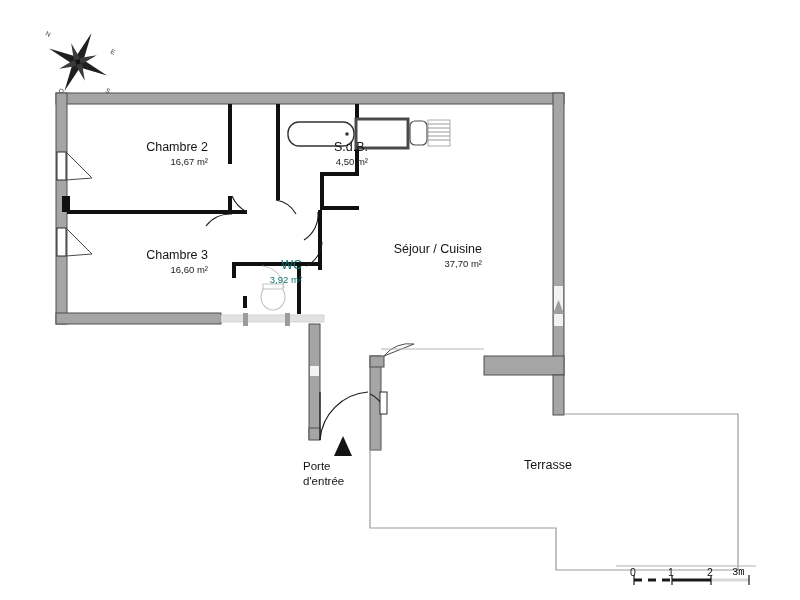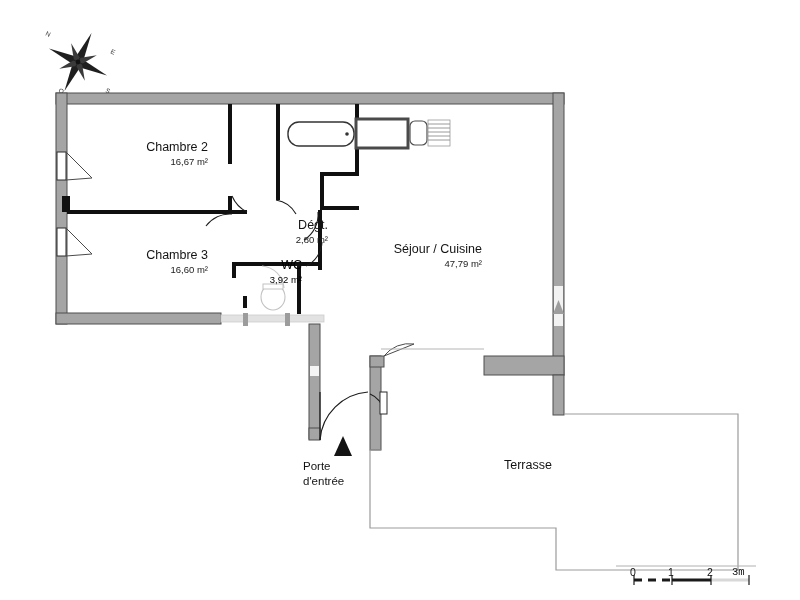--- a/index.html
+++ b/index.html
@@ -37,21 +37,21 @@
   .room-name {
     font-size: 12.5px;
     color: #141414;
   }
   .room-area {
     font-size: 9.5px;
     color: #202020;
   }
   .room-label.faded .room-name,
   .room-label.faded .room-area {
-    color: #000000;
+    color: #0f766e;
   }
   .terrace-label {
     position: absolute;
     font-size: 12.5px;
     color: #141414;
     white-space: nowrap;
   }
   .entry-label {
     position: absolute;
     text-align: left;
@@ -273,37 +273,37 @@
   <div class="room-label" style="left:88px; top:140px; width:120px;">
     <div class="room-name">Chambre 2</div>
     <div class="room-area">16,67 m²</div>
   </div>
 
   <div class="room-label" style="left:88px; top:248px; width:120px;">
     <div class="room-name">Chambre 3</div>
     <div class="room-area">16,60 m²</div>
   </div>
 
-
-  <div class="room-label" style="left:248px; top:218px; width:80px;">
-    <div class="room-name">Dégt.</div>
-    <div class="room-area">2,80 m²</div>
-  </div>
+  <div class="room-label" style="left:268px; top:140px; width:100px;">
+    <div class="room-name">S.d.B.</div>
+    <div class="room-area">4,50 m²</div>
+  </div>
+
 
   <div class="room-label faded" style="left:222px; top:258px; width:80px;">
     <div class="room-name">WC</div>
     <div class="room-area">3,92 m²</div>
   </div>
 
   <div class="room-label" style="left:342px; top:242px; width:140px;">
     <div class="room-name">Séjour / Cuisine</div>
-    <div class="room-area">47,79 m²</div>
-  </div>
-
-  <div class="terrace-label" style="left:504px; top:458px;">Terrasse</div>
+    <div class="room-area">37,70 m²</div>
+  </div>
+
+  <div class="terrace-label" style="left:524px; top:458px;">Terrasse</div>
 
   <div class="entry-label" style="left:303px; top:459px; width:80px;">
     <div>Porte</div>
     <div>d'entrée</div>
   </div>
 
   <div class="scale-num" style="left:630px; top:566px;">0</div>
   <div class="scale-num" style="left:668px; top:566px;">1</div>
   <div class="scale-num" style="left:707px; top:566px;">2</div>
   <div class="scale-num" style="left:732px; top:566px;font-family:Liberation Mono, monospace;">3m</div>

